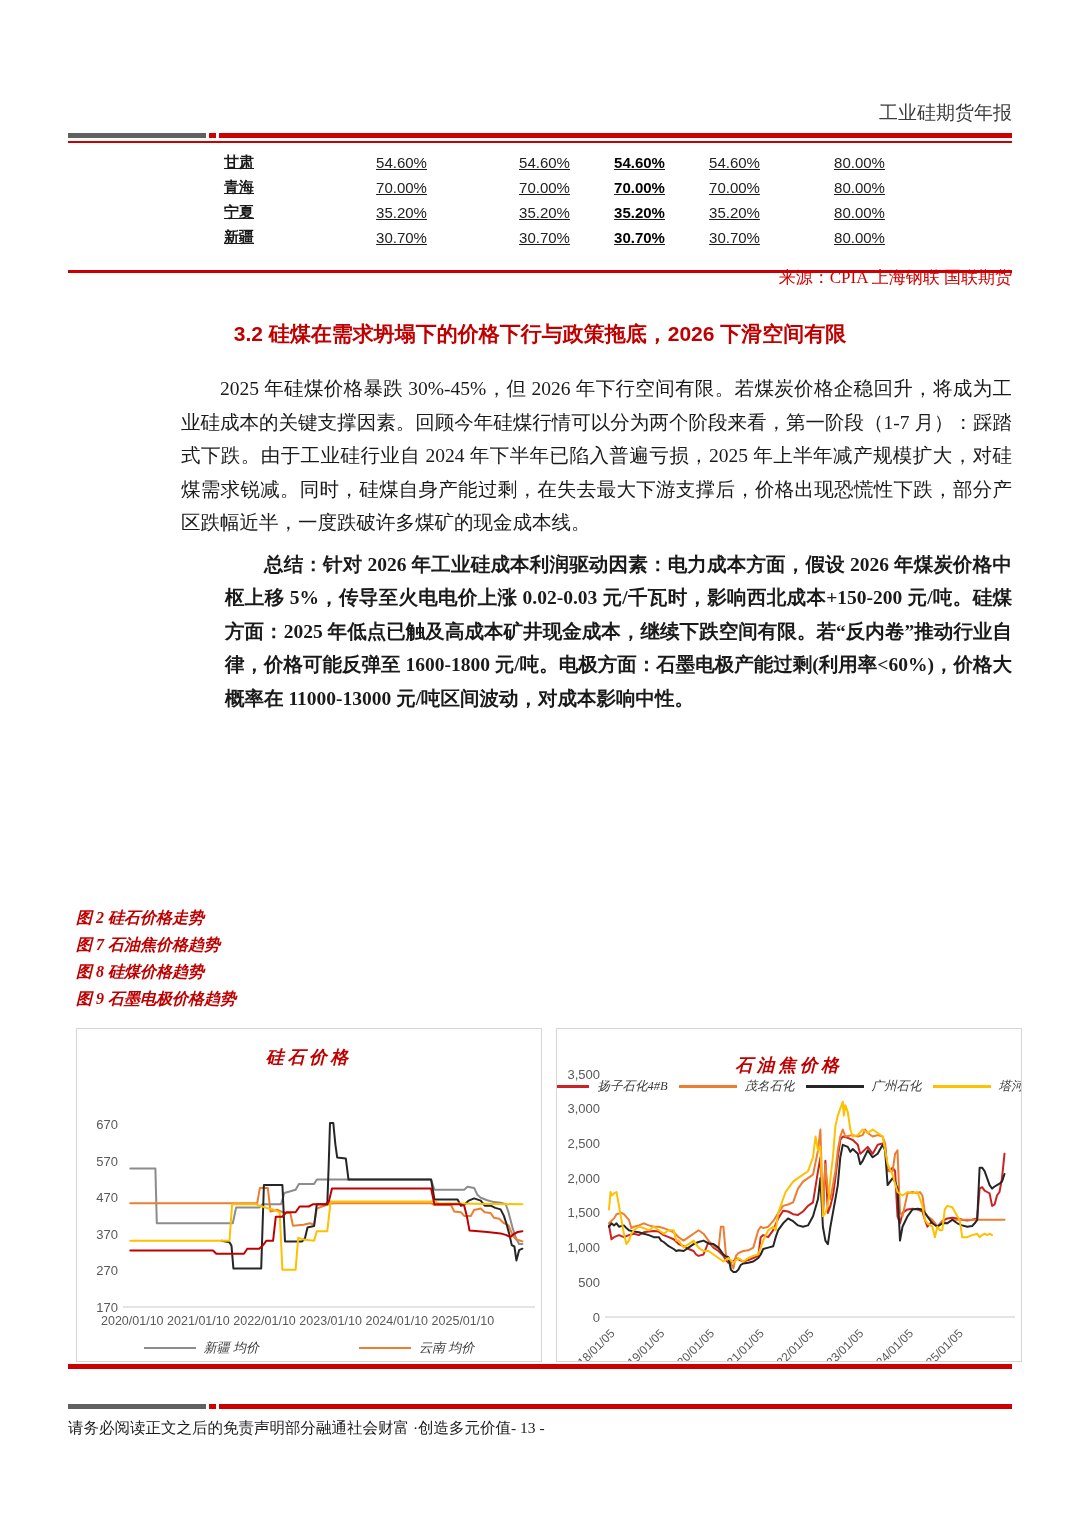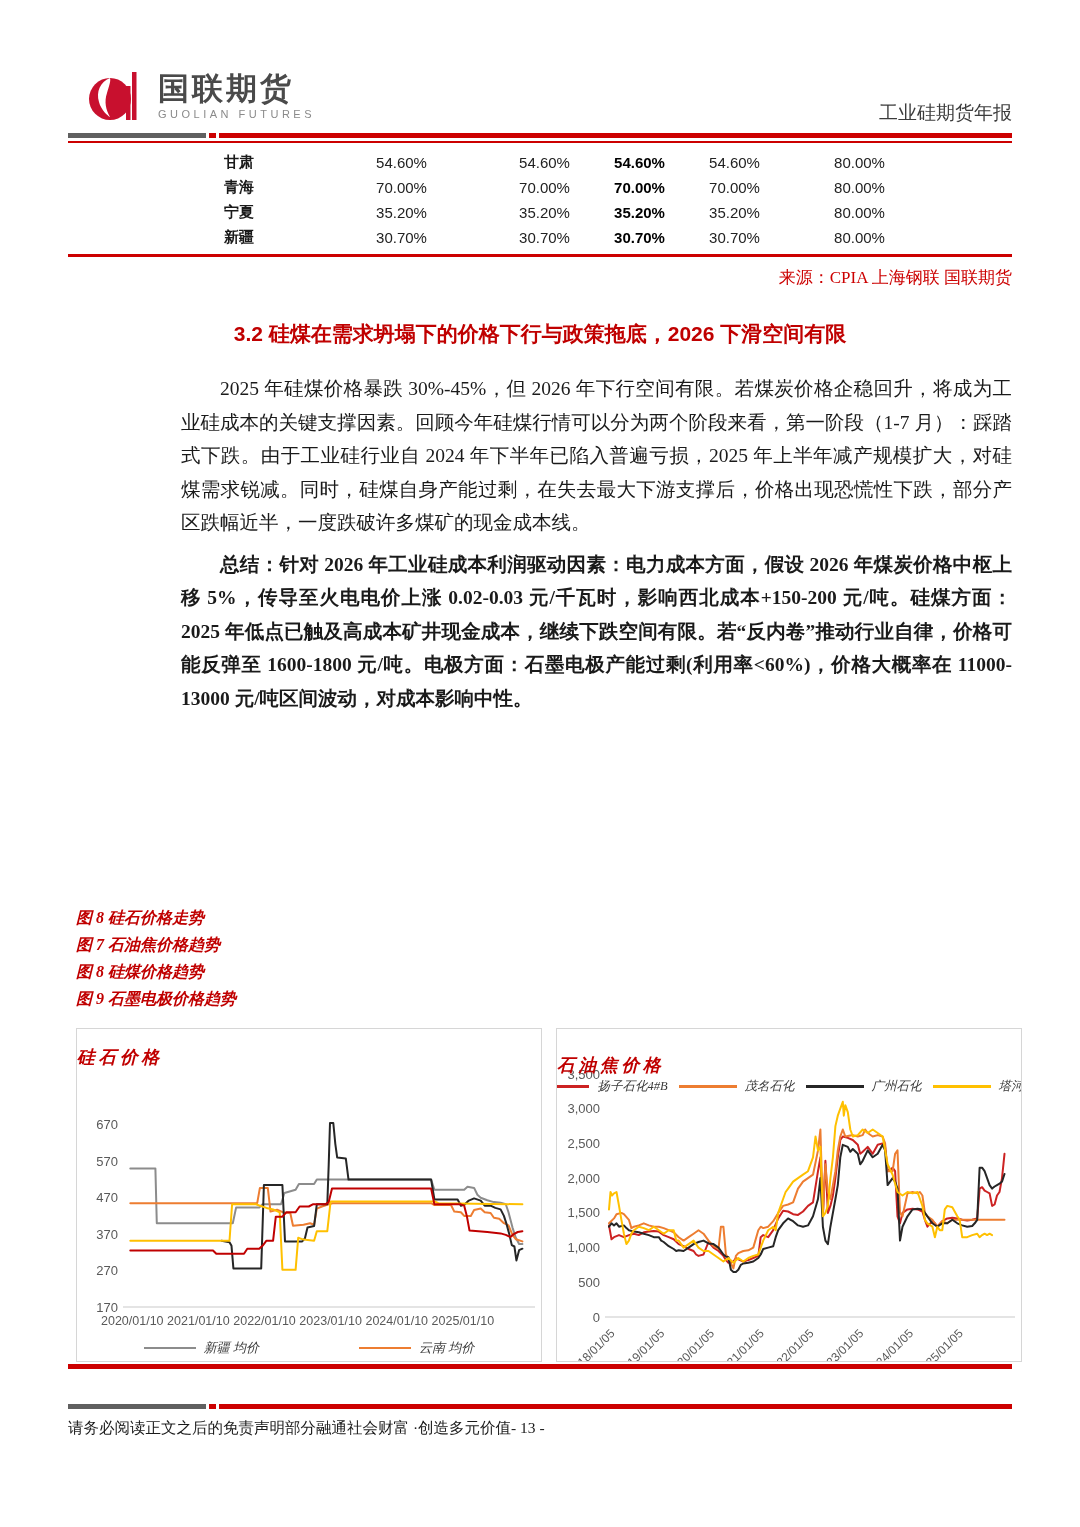--- a/index.html
+++ b/index.html
@@ -12,39 +12,39 @@
   .brand-cn{font-family:"Liberation Sans","DejaVu Sans",sans-serif;font-size:31px;font-weight:700;color:#4a4a4a;letter-spacing:3px;line-height:32px;}
   .brand-en{font-family:"Liberation Sans","DejaVu Sans",sans-serif;font-size:11px;color:#8a8a8a;letter-spacing:3.5px;margin-top:3px;}
   .report-title{position:absolute;top:100px;left:68px;width:944px;text-align:right;font-size:19px;color:#3c3c3c;}
   .two-tone{position:absolute;left:68px;width:944px;display:flex;height:5px;}
   .two-tone .seg-gray{width:138px;background:#606060;}
   .two-tone .seg-dash{width:7px;background:#cc0000;margin-left:3px;}
   .two-tone .seg-red{flex:1;background:#cc0000;margin-left:3px;}
   .rule-thick{top:133px;}
   .rule-thin{position:absolute;top:141px;left:68px;width:944px;height:2px;background:#cc0000;}
   
-  .table-wrap{position:absolute;top:150px;left:68px;width:944px;border-bottom:3px solid #cc0000;padding-bottom:4px;}
+  .table-wrap{position:absolute;top:150px;left:68px;width:944px;border-bottom:3px solid #cc0000;padding-bottom:20px;text-decoration:underline;}
   .t-row{display:grid;grid-template-columns:238px 191px 95px 95px 95px 155px 1fr;align-items:center;height:25px;}
   .t-region{padding-left:156px;font-weight:700;font-size:15px;}
   .t-val{text-align:center;font-size:15px;font-family:"Liberation Sans","DejaVu Sans",sans-serif;color:#222;}
   .t-val.bold{font-weight:700;color:#000;}
   .source-line{position:absolute;top:266px;left:68px;width:944px;text-align:right;color:#cc0000;font-weight:400;font-size:17px;}
   
   .sec-heading{position:absolute;top:320px;left:0;width:1080px;text-align:center;color:#c00000;font-weight:700;font-size:21px;font-family:"Liberation Sans","DejaVu Sans",sans-serif;}
   .paras{position:absolute;top:372px;left:181px;width:831px;font-size:19.5px;line-height:33.5px;text-align:justify;}
   .paras p{margin:0 0 8px 0;text-indent:2em;}
-  .paras p.bold{font-weight:700;}
+  .paras p.bold{font-weight:700;margin-left:44px;}
   
   .captions{position:absolute;top:904px;left:76px;color:#c00000;font-weight:700;font-style:italic;font-size:16px;line-height:27px;}
   
   .charts-row{position:absolute;top:1028px;left:0;width:1080px;height:334px;}
   .chart-box{position:absolute;top:0;width:464px;height:332px;border:1px solid #d6d6d6;background:#fff;overflow:hidden;}
   .chart-box.left{left:76px;}
   .chart-box.right{left:556px;}
-  .chart-title{position:absolute;left:0;right:0;color:#c00000;font-weight:700;font-style:italic;font-size:17.5px;letter-spacing:4px;z-index:3;}
+  .chart-title{position:absolute;left:0;right:0;text-align:center;color:#c00000;font-weight:700;font-style:italic;font-size:17.5px;letter-spacing:4px;z-index:3;}
   .chart-box.left .chart-title{top:16px;}
   .chart-box.right .chart-title{top:24px;}
   .chart-svg{position:absolute;left:0;z-index:1;}
   .chart-box.left .chart-svg{top:44px;}
   .chart-box.right .chart-svg{top:0px;}
   .legend{z-index:4;font-style:italic;font-size:13px;color:#3a3a3a;}
   .legend .sw{display:inline-block;height:2.5px;vertical-align:middle;margin-right:8px;}
   .legend-bottom{position:absolute;top:310px;left:0;right:0;display:grid;grid-template-columns:auto auto;column-gap:100px;row-gap:7px;justify-content:center;}
   .legend-top{position:absolute;top:49px;left:4px;right:2px;display:flex;justify-content:center;gap:11px;white-space:nowrap;font-size:12.5px;}
   .legend-item{display:flex;align-items:center;}
@@ -52,32 +52,20 @@
   
   .divider-red{position:absolute;top:1364px;left:68px;width:944px;height:5px;background:#cc0000;}
   .rule-footer{top:1404px;}
   .footer-text{position:absolute;top:1418px;left:68px;font-size:15.5px;color:#1a1a1a;}
 </style>
 </head>
 <body>
 
 <div class="page">
 
-  <div class="logo-wrap">
-    <svg class="logo-mark" viewBox="0 0 58 60">
-      <circle cx="24" cy="33" r="21" fill="#c8102e"></circle>
-      <path d="M24,12 C14,16 10,26 13,36 C15,44 22,50 24,51 C20,44 18,36 21,27 C23,20 25,15 24,12 Z" fill="#ffffff"></path>
-      <rect x="40" y="20" width="4.5" height="34" fill="#c8102e"></rect>
-      <rect x="46" y="6" width="4.5" height="48" fill="#c8102e"></rect>
-    </svg>
-    <div class="brand-col">
-      <div class="brand-cn">国联期货</div>
-      <div class="brand-en">GUOLIAN FUTURES</div>
-    </div>
-  </div>
   <div class="report-title">工业硅期货年报</div>
   <div class="two-tone rule-thick">
     <div class="seg-gray"></div>
     <div class="seg-dash"></div>
     <div class="seg-red"></div>
   </div>
   <div class="rule-thin"></div>
 
   <div class="table-wrap">
     <div id="table-body">
@@ -121,21 +109,21 @@
   </div>
   <div class="source-line">来源：CPIA 上海钢联 国联期货</div>
 
   <div class="sec-heading">3.2 硅煤在需求坍塌下的价格下行与政策拖底，2026 下滑空间有限</div>
   <div class="paras">
     <p>2025 年硅煤价格暴跌 30%-45%，但 2026 年下行空间有限。若煤炭价格企稳回升，将成为工业硅成本的关键支撑因素。回顾今年硅煤行情可以分为两个阶段来看，第一阶段（1-7 月）：踩踏式下跌。由于工业硅行业自 2024 年下半年已陷入普遍亏损，2025 年上半年减产规模扩大，对硅煤需求锐减。同时，硅煤自身产能过剩，在失去最大下游支撑后，价格出现恐慌性下跌，部分产区跌幅近半，一度跌破许多煤矿的现金成本线。</p>
     <p class="bold">总结：针对 2026 年工业硅成本利润驱动因素：电力成本方面，假设 2026 年煤炭价格中枢上移 5%，传导至火电电价上涨 0.02-0.03 元/千瓦时，影响西北成本+150-200 元/吨。硅煤方面：2025 年低点已触及高成本矿井现金成本，继续下跌空间有限。若“反内卷”推动行业自律，价格可能反弹至 1600-1800 元/吨。电极方面：石墨电极产能过剩(利用率&lt;60%)，价格大概率在 11000-13000 元/吨区间波动，对成本影响中性。</p>
   </div>
 
   <div class="captions">
-    <div>图 8 硅石价格走势</div>
+    <div>图 2 硅石价格走势</div>
     <div>图 7 石油焦价格趋势</div>
     <div>图 8 硅煤价格趋势</div>
     <div>图 9 石墨电极价格趋势</div>
   </div>
 
   <div class="charts-row">
     <div class="chart-box left">
       <div class="chart-title">硅石价格</div>
       <svg class="chart-svg" id="svg-chart-0" width="462" height="252" viewBox="0 0 462 252">
           <line x1="46" y1="234" x2="458" y2="234" stroke="#c9c9c9" stroke-width="1"></line>

